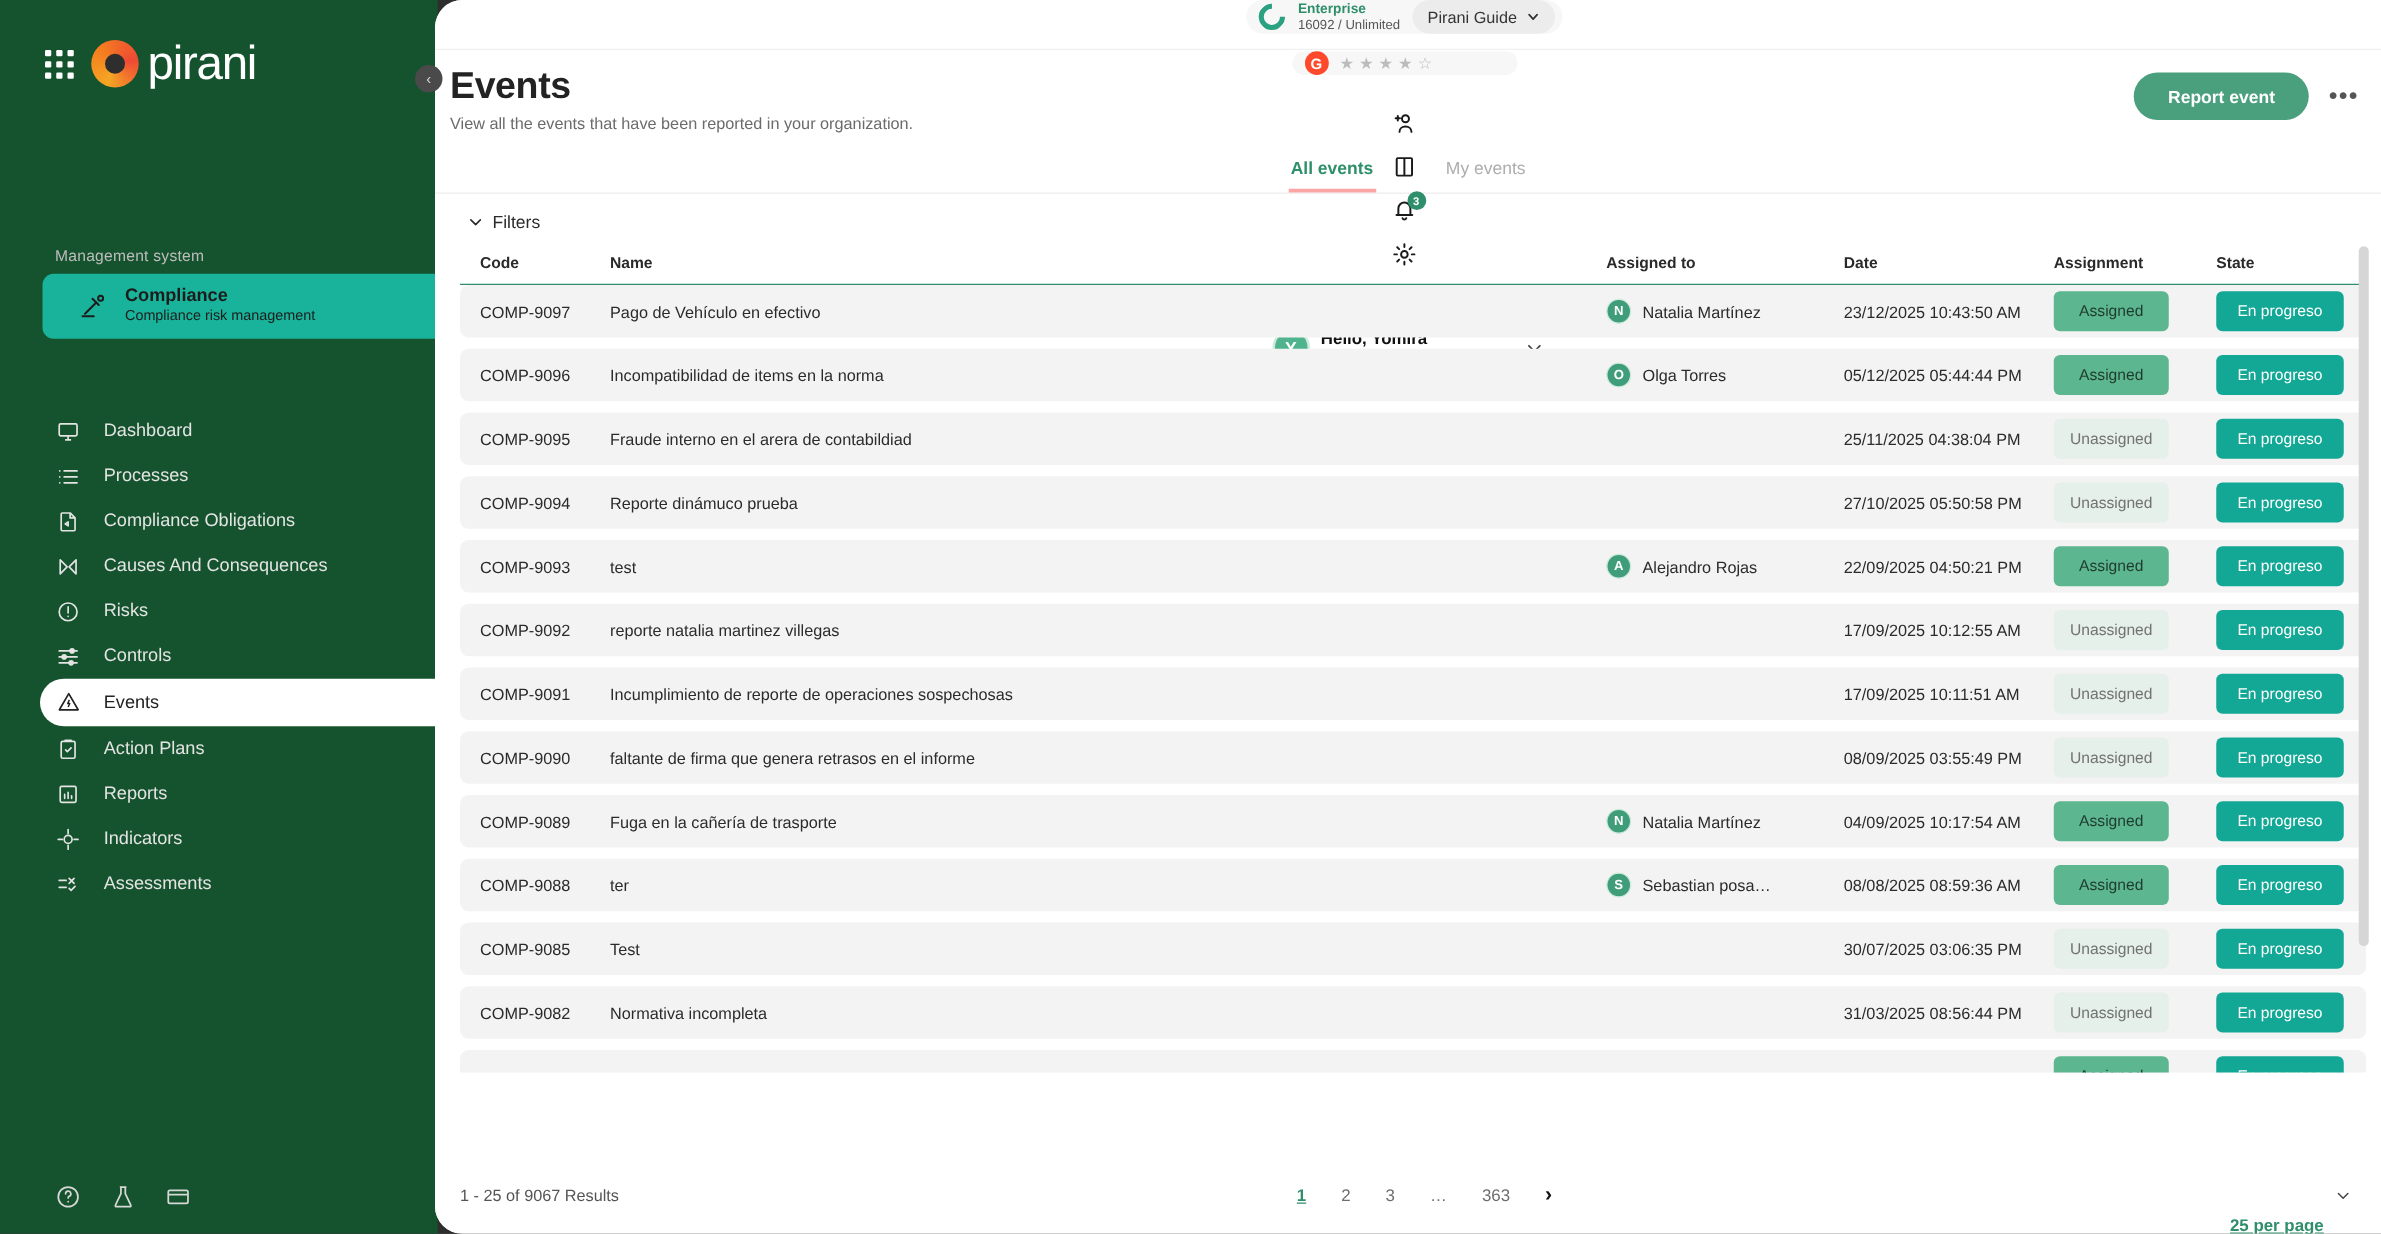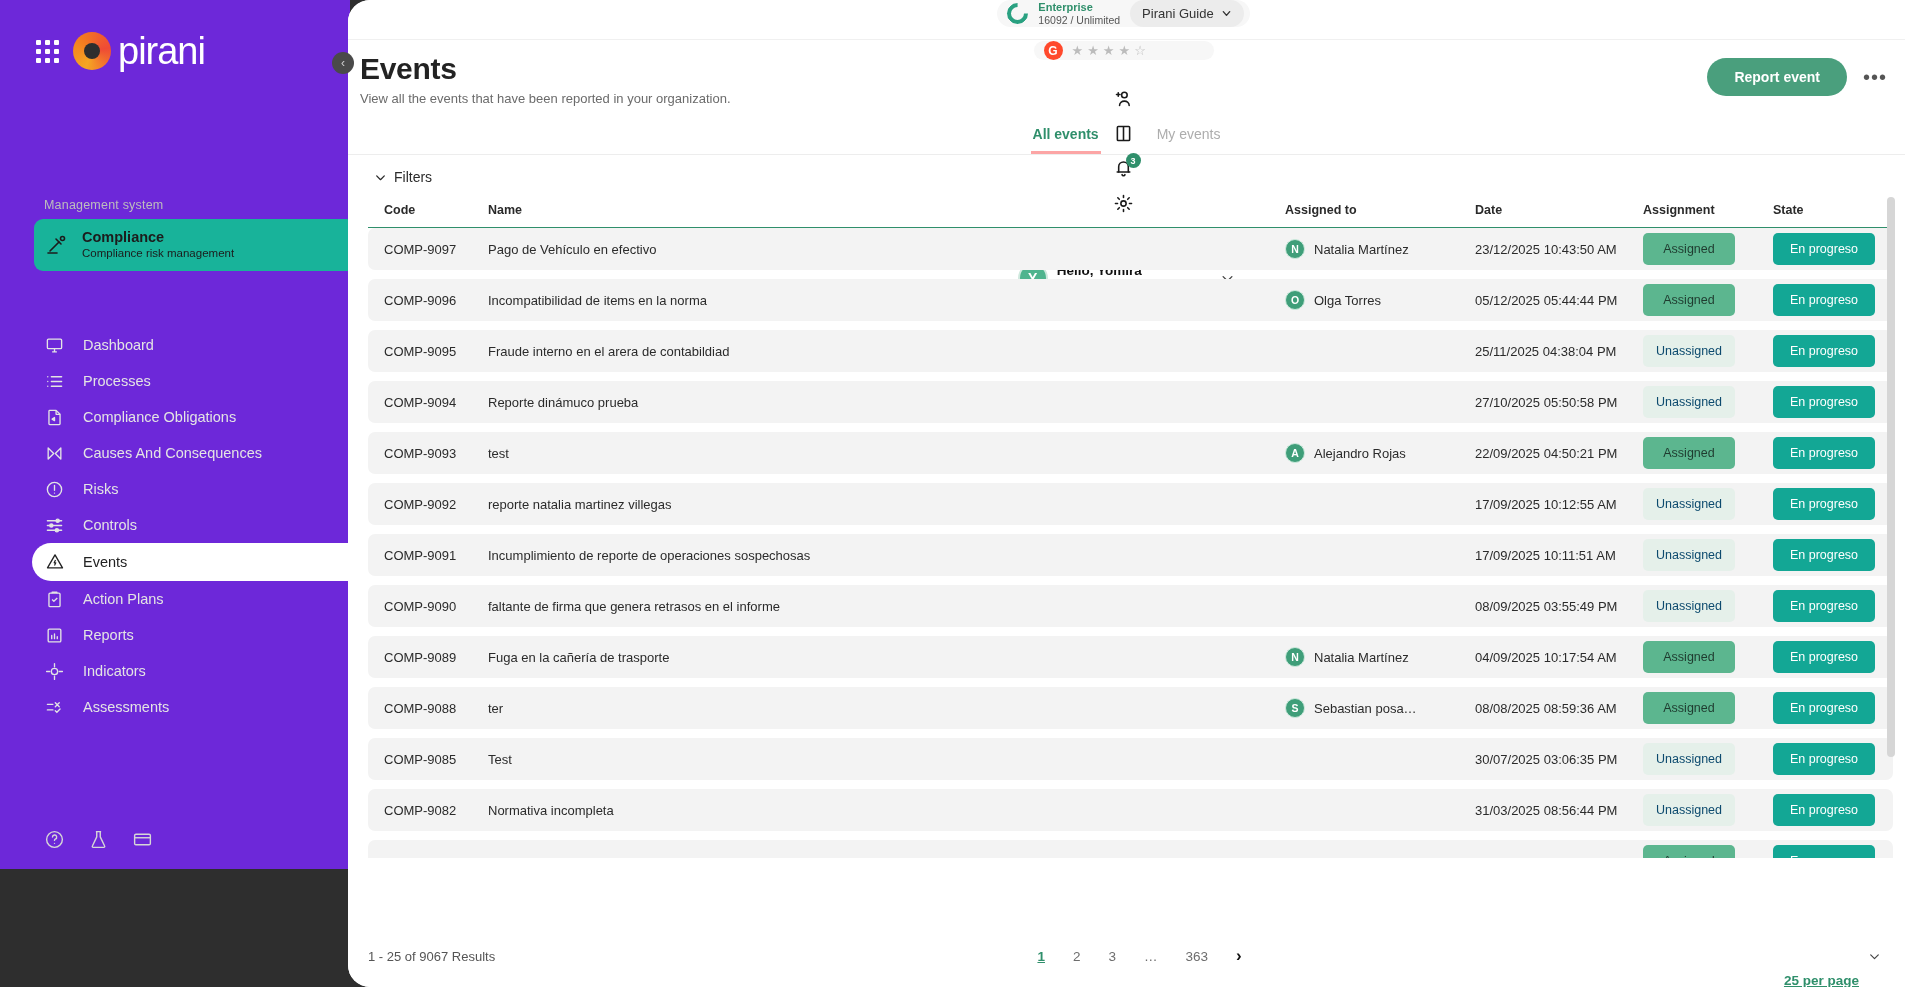--- a/index.html
+++ b/index.html
@@ -5,22 +5,22 @@
   * { box-sizing: border-box; margin: 0; padding: 0; }
   html, body {
     width: 1905px; height: 987px;
     font-family: "Liberation Sans", sans-serif;
     background: #2e2e2e; overflow: hidden;
   }
   .app { position: relative; width: 1905px; height: 987px; }
 
   
   .sidebar {
-    position: absolute; left: 0; top: 0; width: 350px; height: 869px;
-    background: #6d28d9; color: #e9e9e9; z-index: 1;
+    position: absolute; left: 0; top: 0; width: 350px; height: 987px;
+    background: #14532d; color: #e9e9e9; z-index: 1;
   }
   .sb-top { display: flex; align-items: center; gap: 14px; padding: 32px 0 0 36px; }
   .grid-icon { display: grid; grid-template-columns: repeat(3,5px); grid-gap: 4px; }
   .grid-icon i { width: 5px; height: 5px; background: #fff; border-radius: 1px; display:block; }
   .logo-wrap { display: flex; align-items: center; gap: 7px; }
   .logo-mark {
     width: 38px; height: 38px; border-radius: 50%;
     background: conic-gradient(from 200deg, #f5a623, #f47b20, #ef4a35, #f5a623);
     position: relative;
   }
@@ -35,21 +35,21 @@
     background: #4a4a4a; border-radius: 50%; color: #cfcfcf;
     display: flex; align-items: center; justify-content: center;
     font-size: 12px; cursor: pointer; z-index: 6;
   }
 
   .sb-section-title {
     margin: 128px 0 7px 44px; font-size: 12.5px; color: #bdbdbd; letter-spacing: .2px;
   }
   .ms-card {
     margin-left: 34px; width: 322px; height: 52px; border-radius: 9px;
-    background: #18b39a; display: flex; align-items: center; gap: 14px; padding-left: 10px;
+    background: #18b39a; display: flex; align-items: center; gap: 14px; padding-left: 28px;
     position: relative; cursor: pointer;
   }
   .ms-card .ms-txt .t1 { font-size: 14.5px; font-weight: bold; color: #1c1c1c; line-height: 1.15; }
   .ms-card .ms-txt .t2 { font-size: 11.5px; color: #1c1c1c; line-height: 1.25; }
 
   .nav { margin-top: 56px; }
   .nav-item {
     display: flex; align-items: center; gap: 18px; height: 36px;
     padding-left: 44px; margin-bottom: 0; font-size: 14.5px; color: #e4e4e4;
     cursor: pointer; position: relative;
@@ -158,21 +158,21 @@
   .avatar-sm {
     width: 20px; height: 20px; border-radius: 50%; background: #3f9e79; color: #fff;
     font-size: 10.5px; font-weight: bold; display: flex; align-items: center; justify-content: center;
     border: 1.5px solid #cdeadd; flex: 0 0 20px;
   }
   .chip {
     display: inline-flex; align-items: center; justify-content: center;
     border-radius: 5px; font-size: 12.5px; height: 24px; min-width: 92px; padding: 16px 10px;
   }
   .chip.assigned   { background: #5cb68f; color: #1f3b2f; }
-  .chip.unassigned { background: #e5f0ea; color: #0c4a6e; }
+  .chip.unassigned { background: #e5f0ea; color: #737373; }
   .chip.state      { background: #13a795; color: #fff; min-width: 102px; }
 
   .vscroll {
     position: absolute; right: -2px; top: 2px; width: 8px; height: 560px;
     background: #d6d6d6; border-radius: 5px; cursor: pointer;
   }
 
   
   .foot {
     position: absolute; left: 0; right: 0; bottom: 0; height: 62px; background: #fff;

